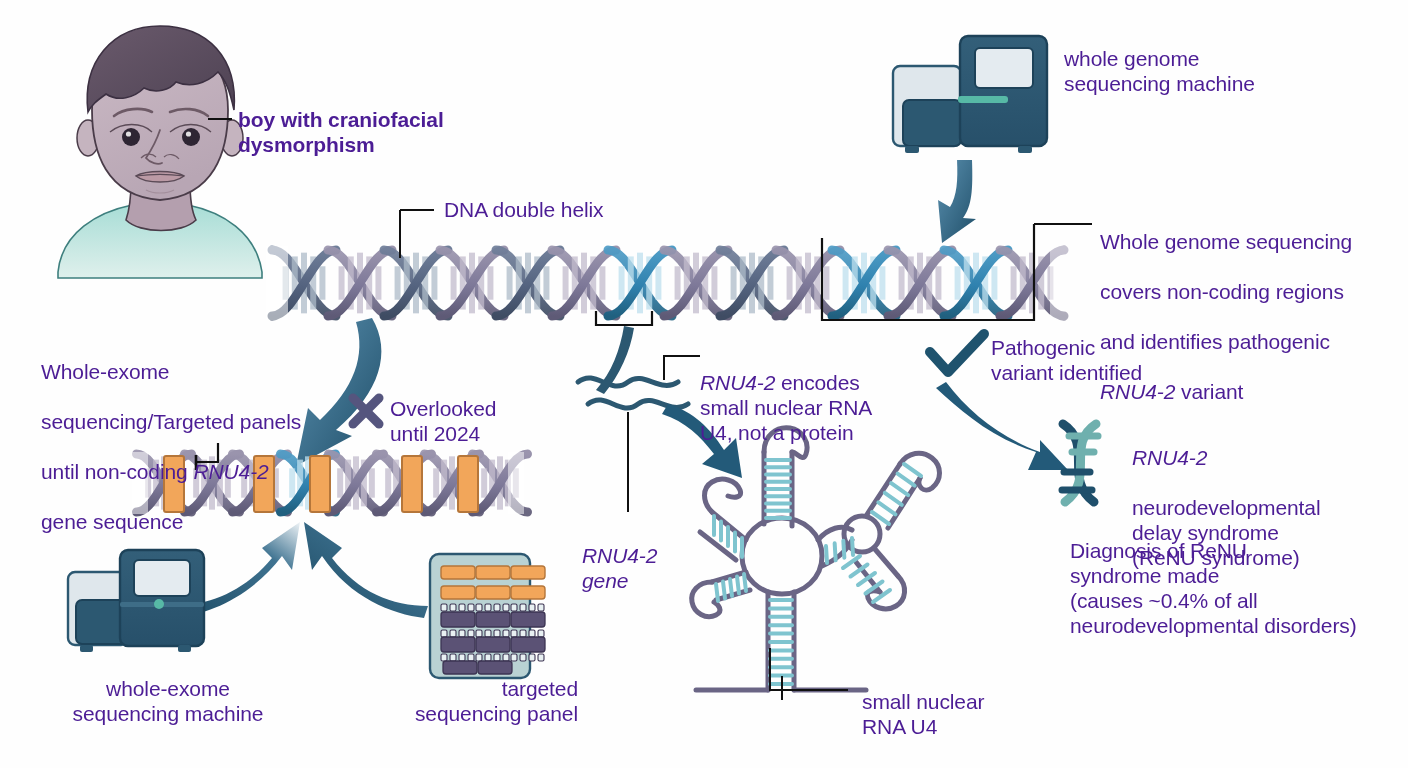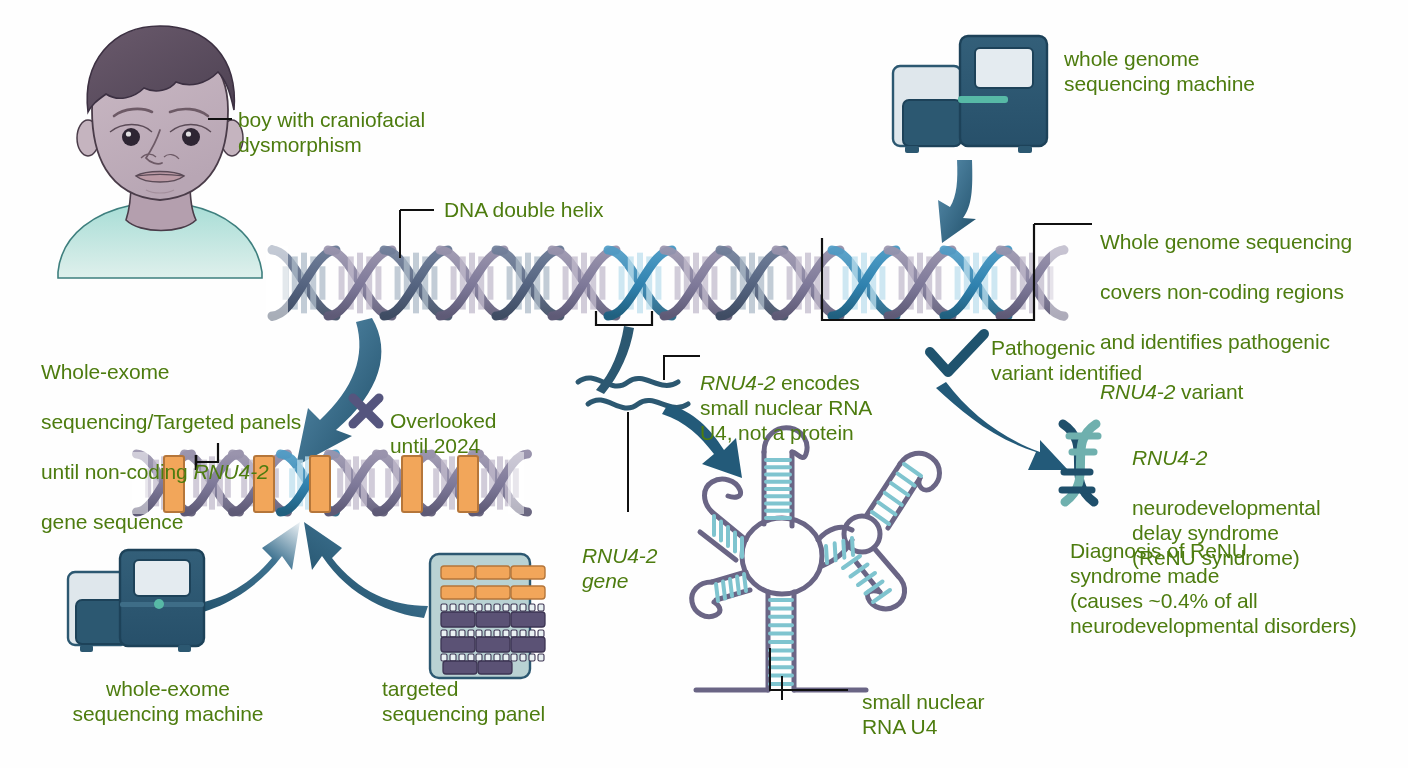--- a/index.html
+++ b/index.html
@@ -12,21 +12,21 @@
     overflow: hidden;
   }
   #stage {
     position: relative;
     width: 1408px;
     height: 768px;
     background: #fefefe;
   }
   .lbl {
     position: absolute;
-    color: #4d7c0f;
+    color: #4c1d95;
     font-family: "Liberation Sans", sans-serif;
     font-size: 21px;
     line-height: 25px;
     white-space: pre-line;
     letter-spacing: -0.1px;
   }
   .lbl.ital { font-style: italic; }
   .ital-part { font-style: italic; }
   svg { display: block; }
   #art {
@@ -518,21 +518,21 @@
     <g>
       <path d="M1063 424 C1094 444 1063 480 1094 502" fill="none" stroke="#1f4f6b" stroke-width="9" stroke-linecap="round"></path>
       <path d="M1096 424 C1065 444 1096 480 1065 502" fill="none" stroke="#6fb0ae" stroke-width="9" stroke-linecap="round"></path>
       <line x1="1069" y1="436" x2="1098" y2="436" stroke="#6fb0ae" stroke-width="7" stroke-linecap="round"></line>
       <line x1="1072" y1="452" x2="1094" y2="452" stroke="#6fb0ae" stroke-width="7" stroke-linecap="round"></line>
       <line x1="1064" y1="472" x2="1090" y2="472" stroke="#1f4f6b" stroke-width="7" stroke-linecap="round"></line>
       <line x1="1062" y1="490" x2="1092" y2="490" stroke="#1f4f6b" stroke-width="7" stroke-linecap="round"></line>
     </g>
   </svg>
 
-  <div class="lbl" style="left:238px; top:107px;">boy with craniofacial
+  <div class="lbl" style="left:238px; top:107px;font-weight:bold;">boy with craniofacial
 dysmorphism</div>
 
   <div class="lbl" style="left:1064px; top:46px;">whole genome
 sequencing machine</div>
 
   <div class="lbl" style="left:444px; top:197px;">DNA double helix</div>
 
   <div class="lbl" style="left:1100px; top:204px;">
     <span>Whole genome sequencing</span><br>
     <span>covers non-coding regions</span><br>
@@ -543,27 +543,27 @@
   <div class="lbl" style="left:968px; top:335px;margin-left:23px;">Pathogenic
 variant identified</div>
 
   <div class="lbl" style="left:41px; top:334px;">
     <span>Whole-exome</span><br>
     <span>sequencing/Targeted panels</span><br>
     <span>until non-coding </span><span class="ital-part">RNU4-2</span><br>
     <span>gene sequence</span>
   </div>
 
-  <div class="lbl" style="left:390px; top:396px;margin-top:12px;">Overlooked
+  <div class="lbl" style="left:390px; top:396px;">Overlooked
 until 2024</div>
 
   <div class="lbl" style="left:68px; top:676px; text-align:center; width:200px;">whole-exome
 sequencing machine</div>
 
-  <div class="lbl" style="left:382px; top:676px; text-align:left; width:196px;">targeted
+  <div class="lbl" style="left:382px; top:676px; text-align:right; width:196px;">targeted
 sequencing panel</div>
 
   <div class="lbl ital" style="left:582px; top:518px;">
     <span>RNU4-2
 gene</span>
   </div>
 
   <div class="lbl" style="left:700px; top:345px;">
     <span class="ital-part">RNU4-2</span><span> encodes
 small nuclear RNA

